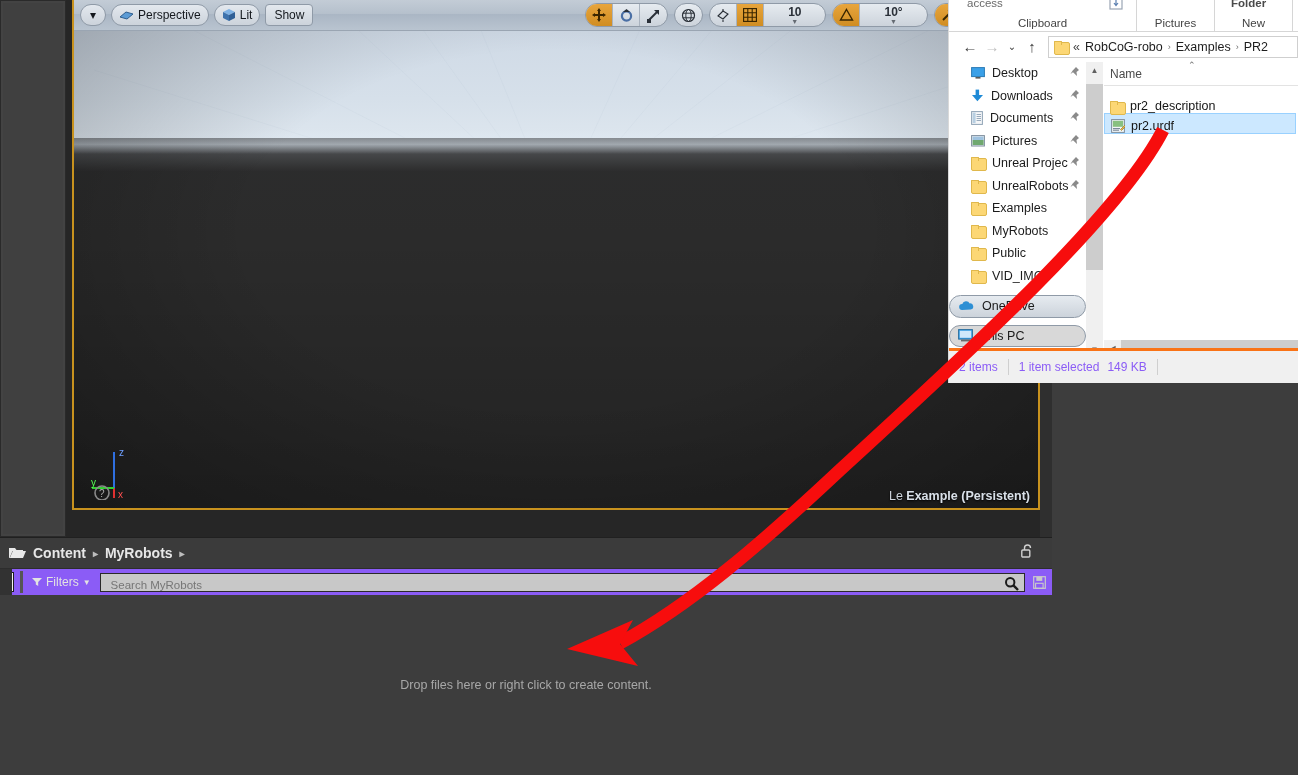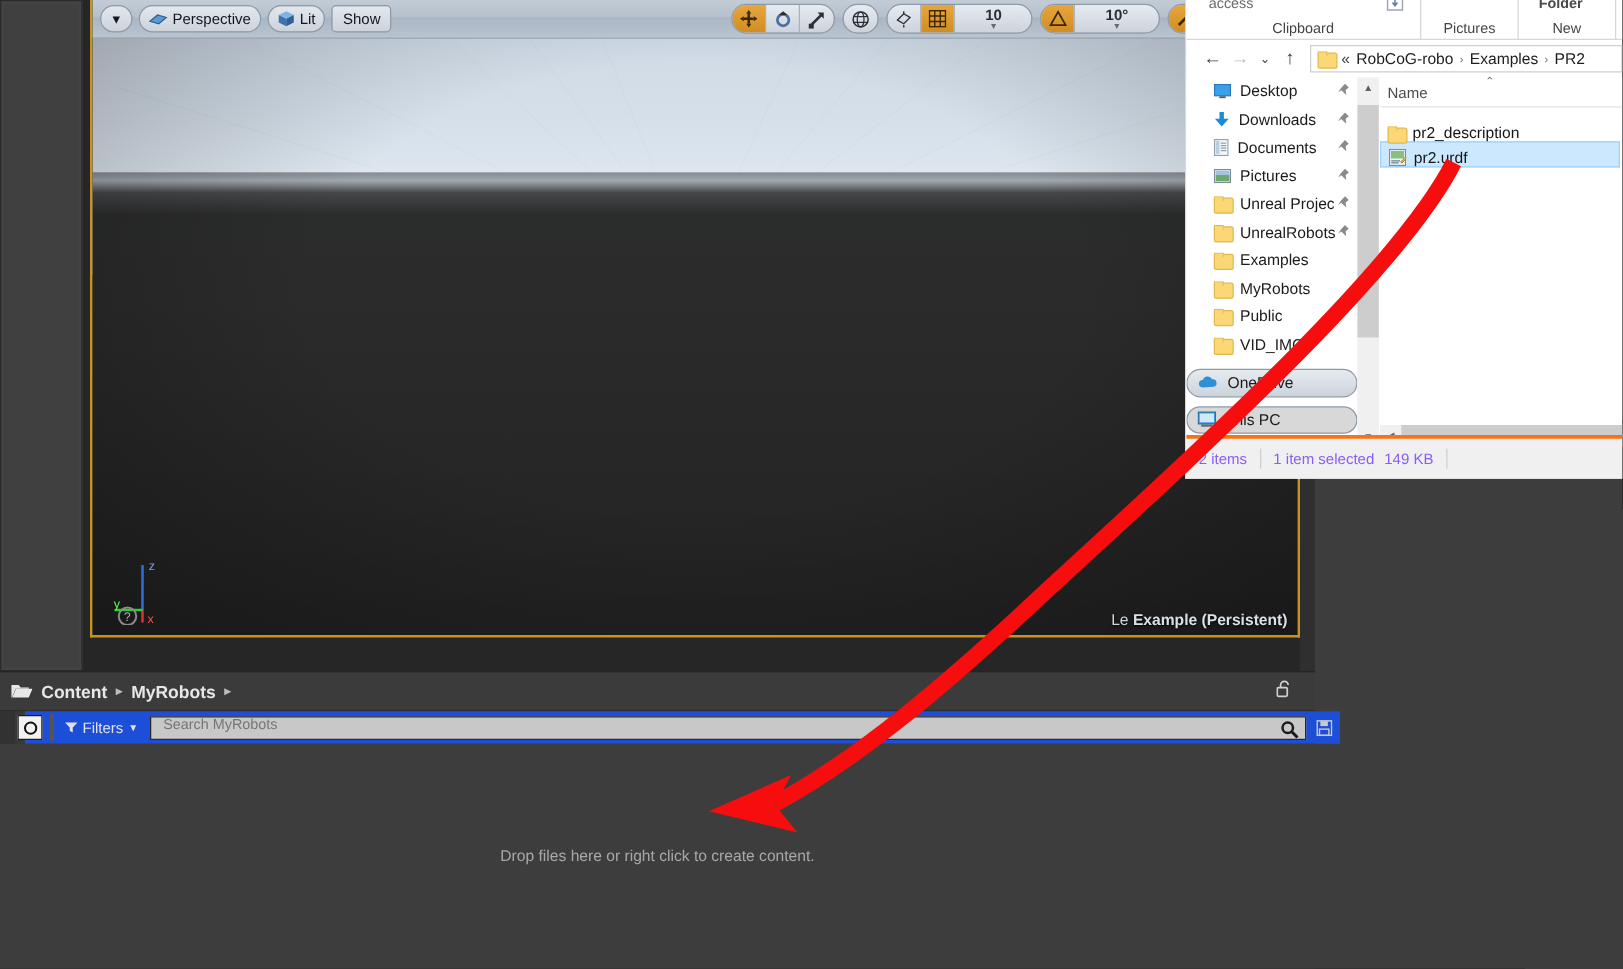--- a/index.html
+++ b/index.html
@@ -94,35 +94,34 @@
     position:absolute; left:0; top:0; width:100%; height:31px;
     display:flex; align-items:center; gap:7px; padding-left:9px;
     background:#3b3b3b; border-bottom:1px solid #2d2d2d;
     font-size:14px; font-weight:bold; color:#e7e7e7;
   }
   .cb-sep { color:#bdbdbd; font-size:10px; }
   .cb-lock { position:absolute; right:18px; top:6px; }
   .cb-tools {
     position:absolute; left:0; top:31px; width:100%; height:26px;
     display:flex; align-items:center; gap:6px; padding:0 5px;
-    background:#1d4ed8;
-    margin-left:20px;
+    background:#8b5cf6;
   }
   .cb-src {
     width:20px; height:20px; background:#f2f2f2; border:1px solid #1d1d1d;
     display:flex; align-items:center; justify-content:center; margin-left:-11px;
   }
   .cb-divider { width:3px; height:22px; background:#555; }
   .cb-filters {
     display:flex; align-items:center; gap:4px;
     font-size:12px; color:#e2e2e2; padding:0 3px; white-space:nowrap;
   }
   .cb-search {
     flex:1; height:19px; background:#c8c8c8; border:1px solid #2a2a2a;
-    display:flex; align-items:flex-start; padding:0 10px; position:relative;
+    display:flex; align-items:flex-end; padding:0 10px; position:relative;
   }
   .cb-search span { font-size:11.5px; color:#767676; }
   .cb-search-mag { position:absolute; right:5px; top:2px; }
   .cb-save { width:16px; height:18px; display:flex; align-items:center; justify-content:center; }
   .cb-body { position:absolute; left:0; top:57px; right:0; bottom:0; background:#3d3d3d; }
   .cb-drop {
     position:absolute; left:0; top:0; width:100%; height:100%;
     display:flex; align-items:center; justify-content:center;
     font-size:12.5px; color:#a8a8a8;
   }

